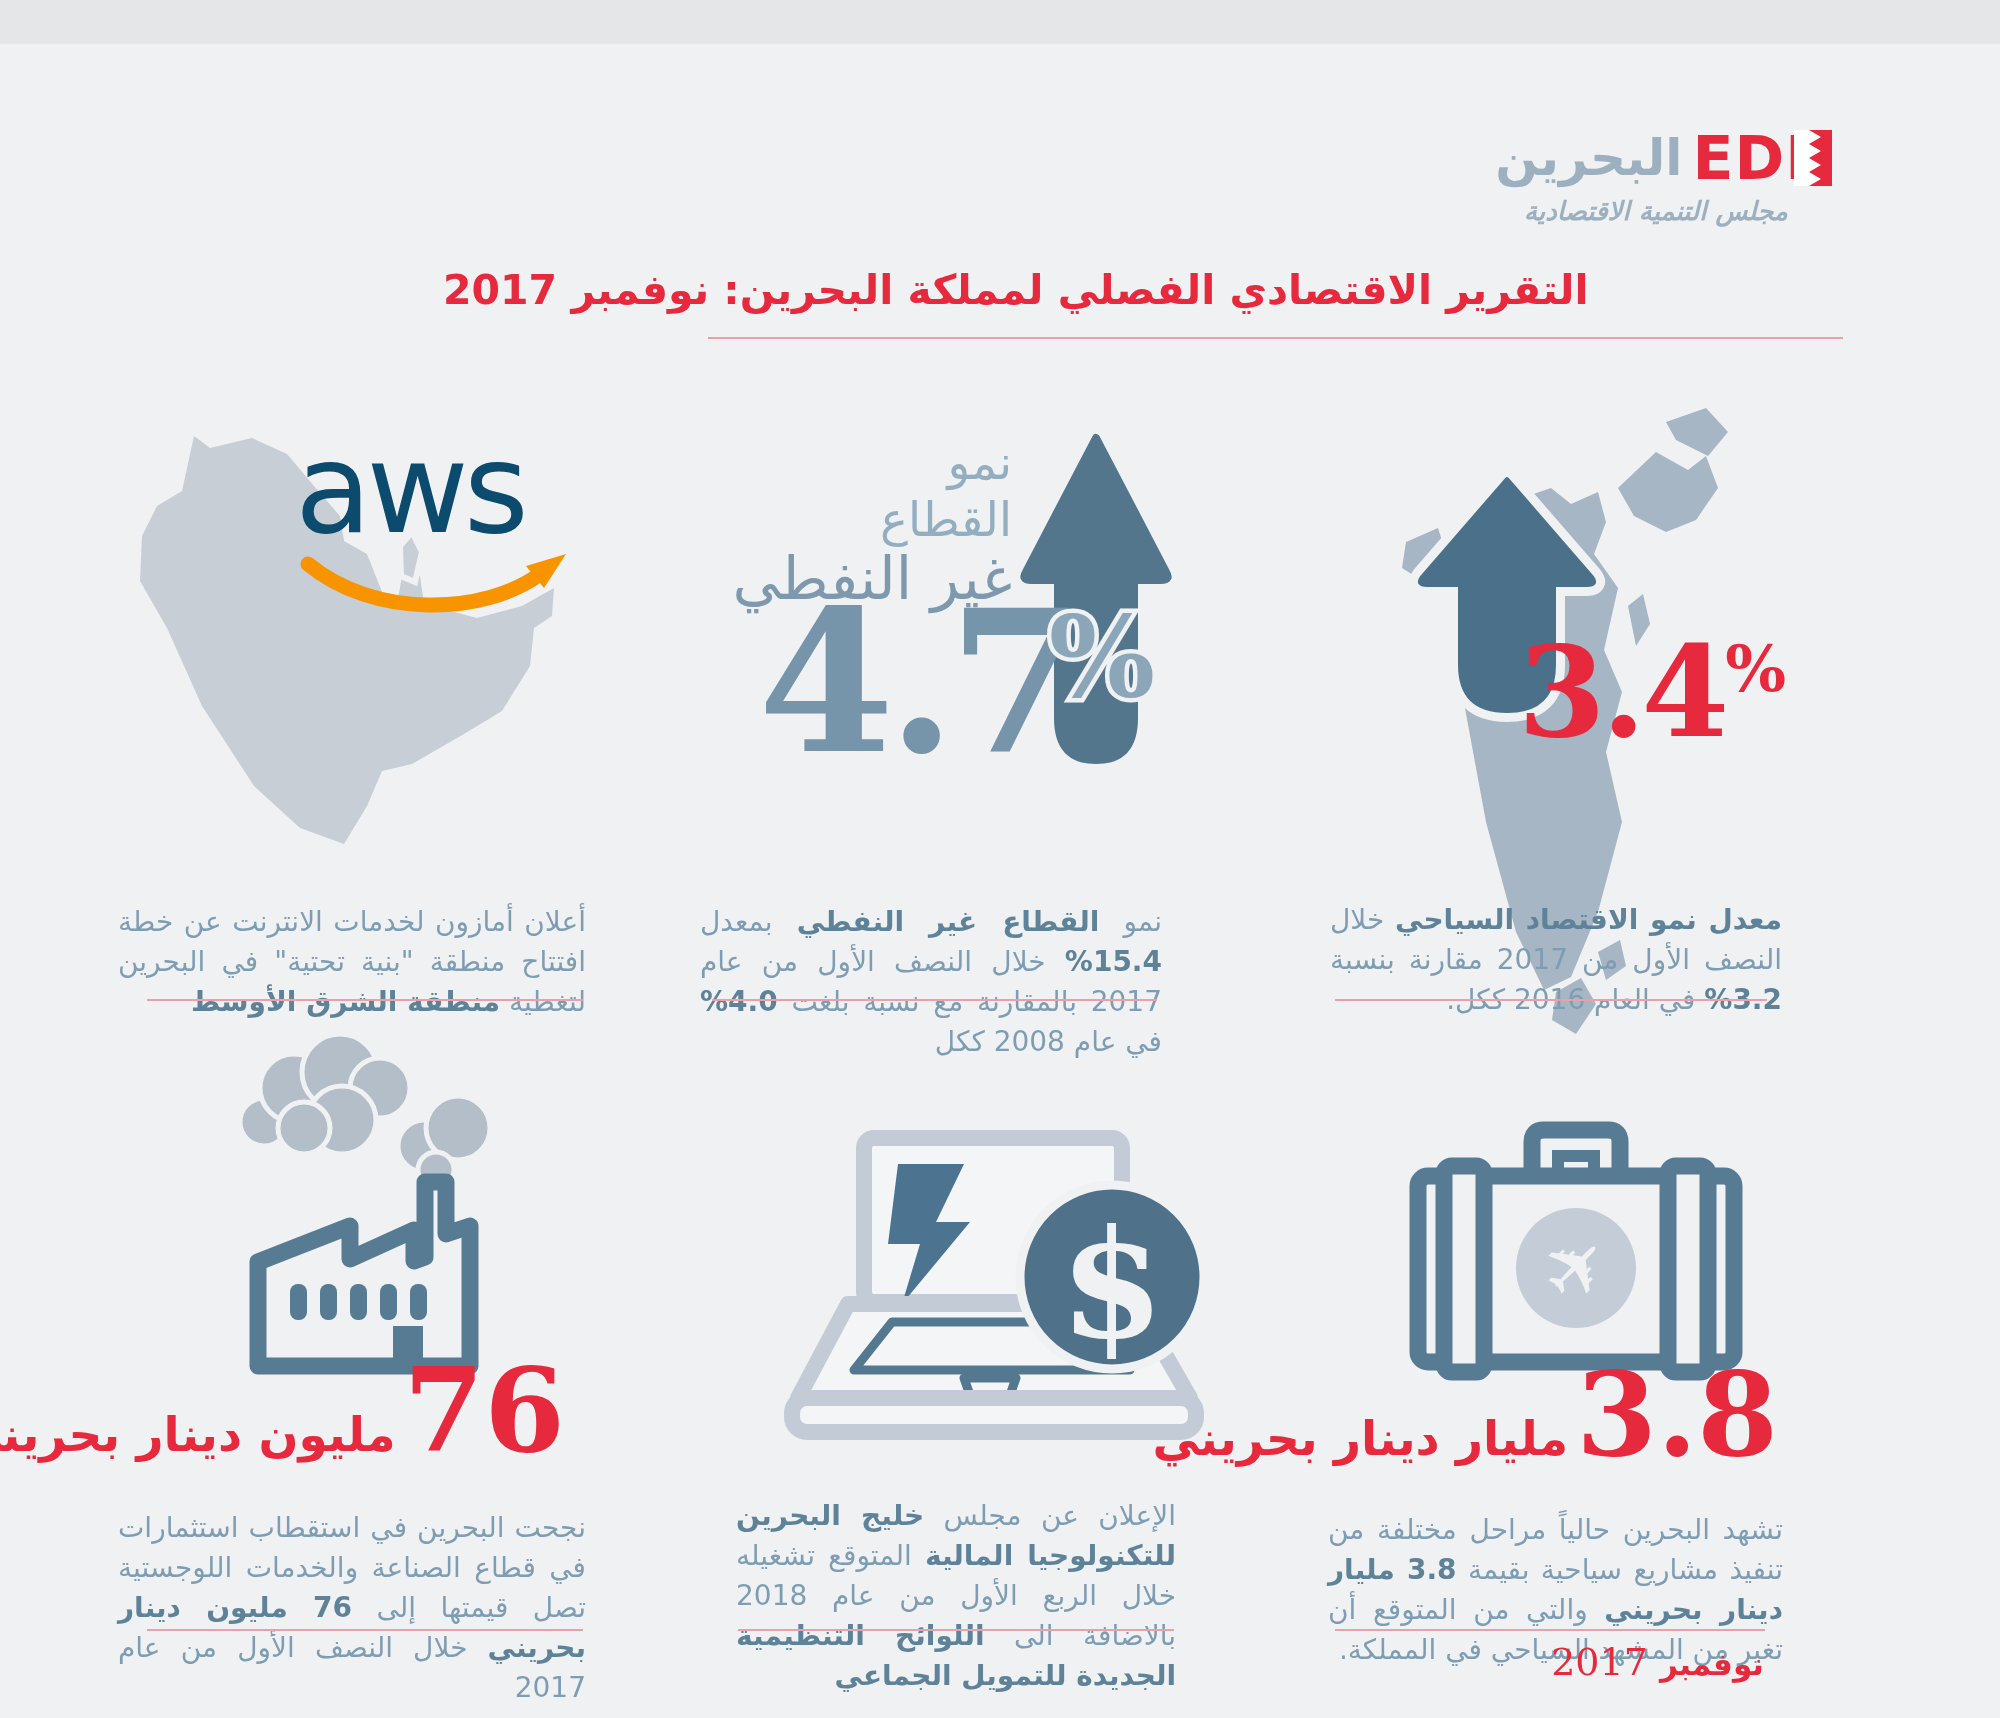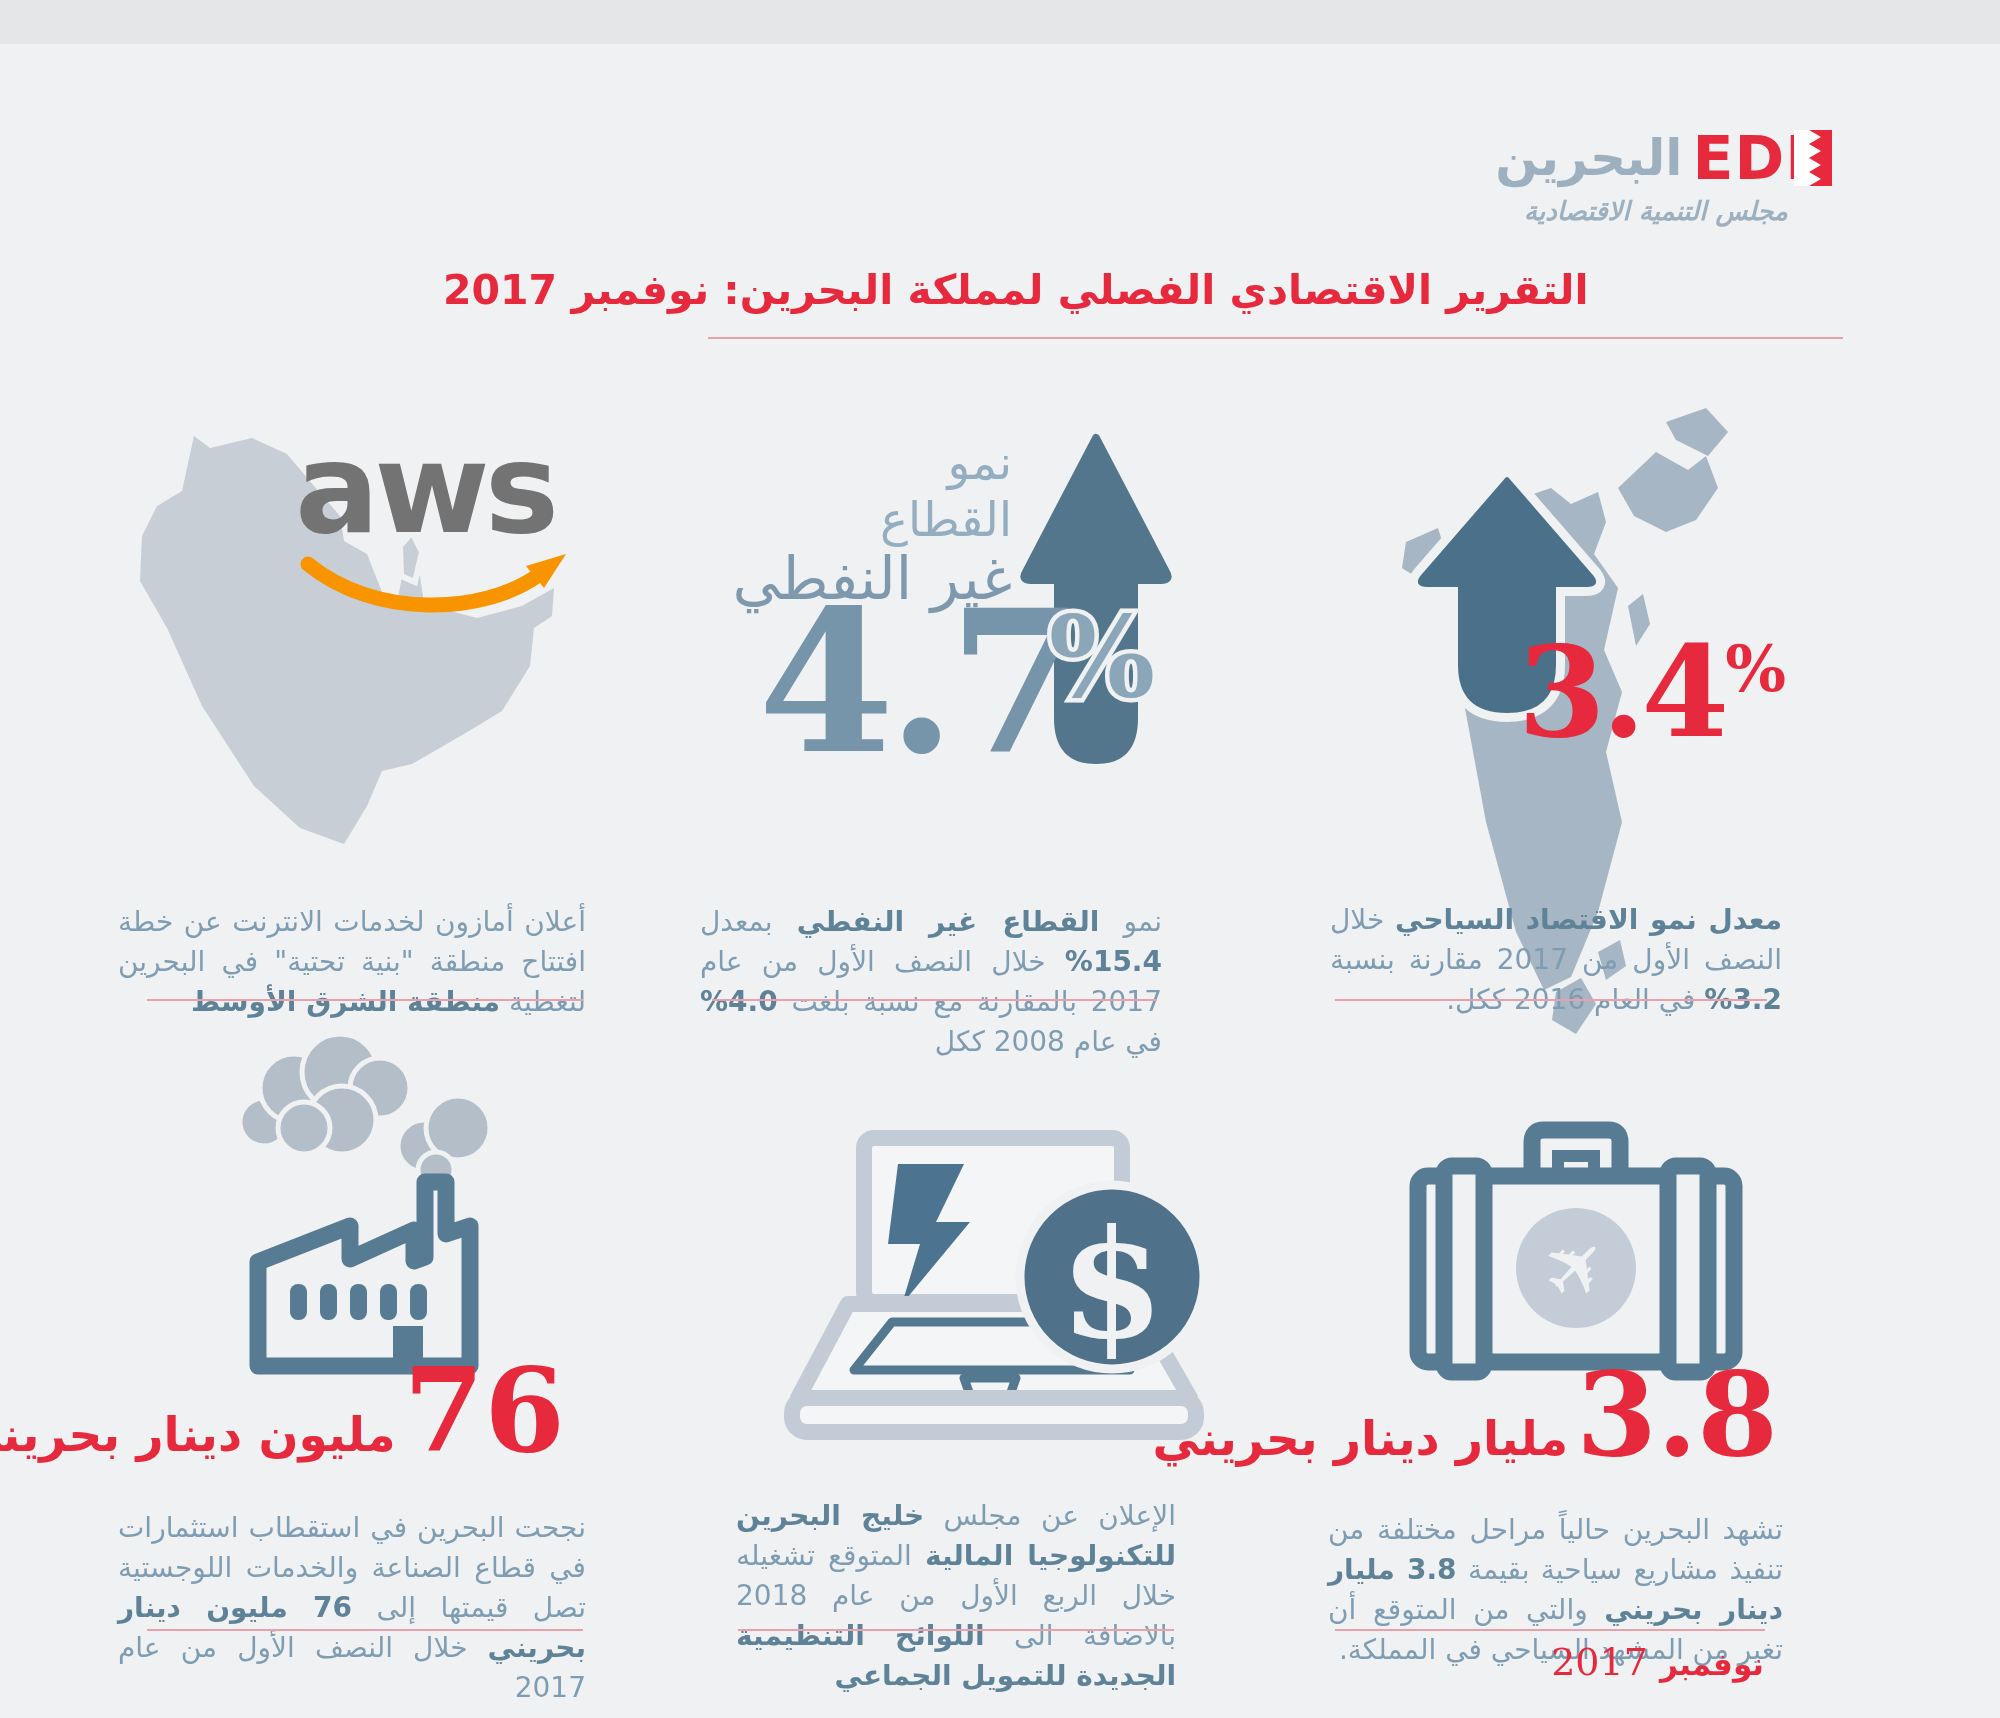--- a/index.html
+++ b/index.html
@@ -20,22 +20,22 @@
   .para{position:absolute;direction:rtl;text-align:justify;text-align-last:right;
         font-size:28px;line-height:40px;color:#7e9db3;}
   .para .b{font-weight:bold;color:#5e8298;}
   #p-amazon{left:118px;top:830px;width:468px;}
   #p-nonoil{left:700px;top:830px;width:462px;}
   #p-gdp{left:1330px;top:828px;width:452px;}
   #p-industry{left:118px;top:1436px;width:468px;}
   #p-fintech{left:736px;top:1424px;width:440px;}
   #p-tourism{left:1328px;top:1438px;width:455px;}
   
-  .aws-text{position:absolute;left:295px;top:382px;font-size:125px;font-weight:bold;
-            color:#737373;letter-spacing:-5px;line-height:1;}
+  .aws-text{position:absolute;left:295px;top:382px;font-size:125px;font-weight:normal;
+            color:#0c4a6e;letter-spacing:-5px;line-height:1;}
   
   .nonoil-label{position:absolute;right:988px;top:390px;direction:rtl;text-align:right;}
   .lbl-light{font-size:47px;color:#93adc1;line-height:57px;}
   .lbl-bold{font-size:59px;color:#7e99ae;font-weight:normal;line-height:62px;}
   .nonoil-value{position:absolute;left:758px;top:540px;font-family:"DejaVu Serif","Liberation Serif",serif;
             font-size:196px;font-weight:bold;color:#7694aa;letter-spacing:-7px;line-height:1;}
   
   .gdp-stat{position:absolute;left:1518px;top:585px;display:flex;direction:ltr;color:#e6293d;}
   .gdp-num{font-family:"DejaVu Serif","Liberation Serif",serif;font-size:126px;font-weight:bold;
            line-height:1;letter-spacing:-4px;}

